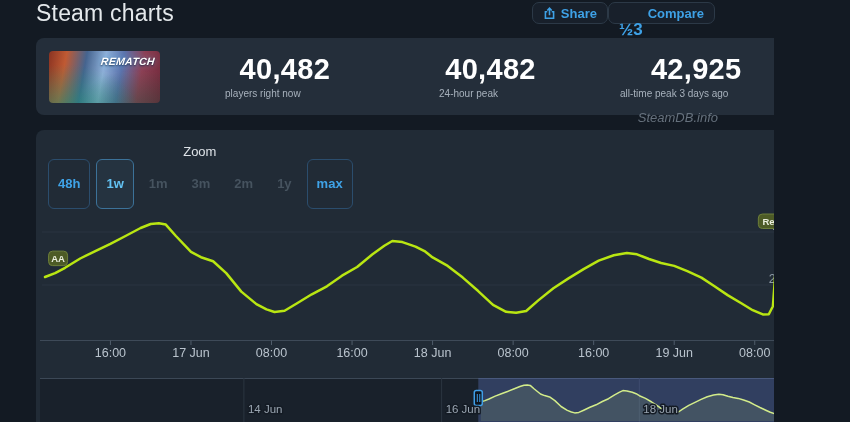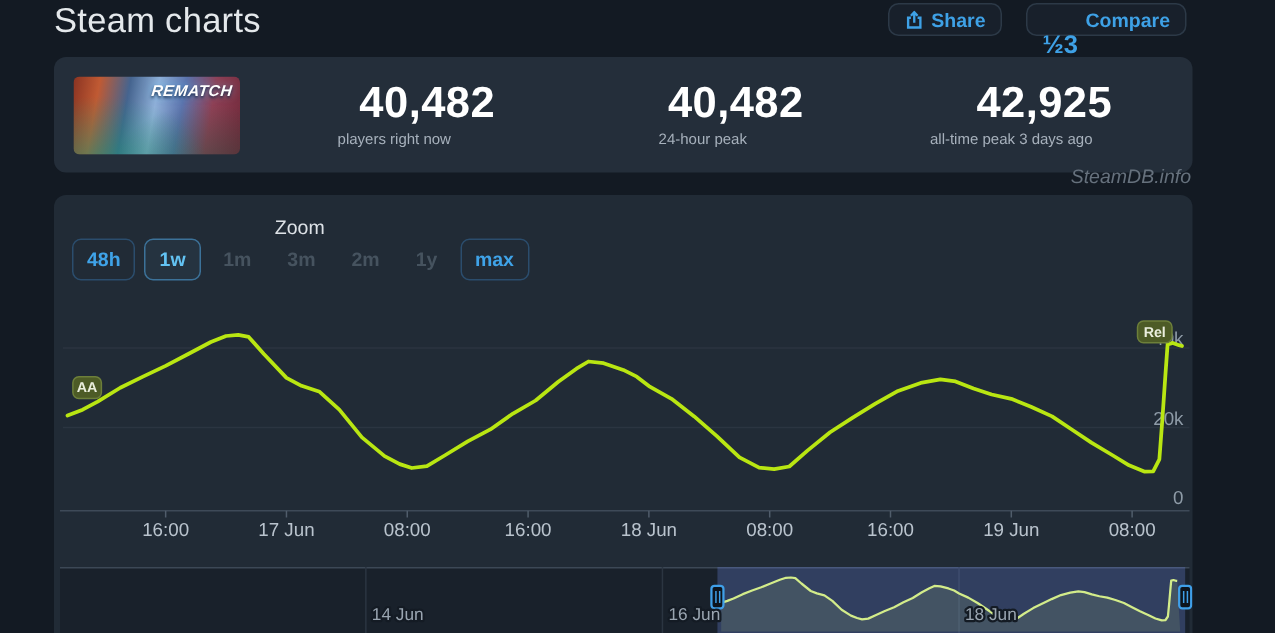--- a/index.html
+++ b/index.html
@@ -1,26 +1,26 @@
 <!DOCTYPE html>
 <html><head>
 <meta charset="utf-8">
 <style>
   * { margin:0; padding:0; box-sizing:border-box; }
   html,body { background:#131a23; }
   #app {
-    position:relative; width:850px; height:422px; overflow:hidden;
+    position:relative; width:774px; height:422px; overflow:hidden;
     background:#131a23; font-family:"Liberation Sans", sans-serif;
   }
   
   .page-title {
     position:absolute; left:36px; top:0px;
     font-size:23px; font-weight:400; color:#e4e8eb; letter-spacing:.2px;
   }
-  .hdr-buttons { position:absolute; top:2px; right:59px; display:flex; gap:16px; }
+  .hdr-buttons { position:absolute; top:2px; right:59px; display:flex; gap:0; }
   .hbtn {
     display:flex; align-items:center; gap:5px; height:22px; padding:0 10px;
     background:#18202b; border:1px solid #2c3947; border-radius:7px;
     color:#3ea1e6; font-family:"Liberation Sans", sans-serif;
     font-size:13px; font-weight:700; cursor:pointer;
   }
   .hbtn svg { display:block; }
   .cmp-ico { font-size:17px; font-weight:700; line-height:1;margin-top:32px; }
   
   .stats-panel {
@@ -52,21 +52,21 @@
   
   .chart-panel {
     position:absolute; left:36px; top:130px; width:759px; height:292px;
     background:#212b36; border-radius:8px 8px 0 0;
   }
   .zoom-row { position:absolute; left:12px; top:14px; display:flex; align-items:center;flex-direction:column; }
   .zoom-label { font-size:13px; color:#dde2e7; margin-right:7px; }
   .zopt {
     background:none; border:1px solid transparent; border-radius:6px;
     font-family:"Liberation Sans", sans-serif; font-size:13px; font-weight:700;
-    padding:5px 9px; margin-right:6px; cursor:pointer; line-height:1.2;
+    padding:16px 9px; margin-right:6px; cursor:pointer; line-height:1.2;
   }
   .zopt.active   { color:#3fa3e8; border-color:#2b4d6d; }
   .zopt.selected { color:#63c3f3; border-color:#3c7299; background:rgba(99,180,240,.06); }
   .zopt.disabled { color:#46535f; padding:3px 8px; }
   #chart-svg { position:absolute; left:0; top:50px; display:block; }
   .ylab  { font-size:12.5px; fill:#8e9ba7; font-family:"Liberation Sans", sans-serif; }
   .xlab  { font-size:12.5px; fill:#b9c3cd; font-family:"Liberation Sans", sans-serif; }
   .flagtxt { font-size:9.5px; font-weight:700; fill:#eaeedd; font-family:"Liberation Sans", sans-serif; }
   .navlab {
     font-size:11.5px; fill:#9aa5b1; font-family:"Liberation Sans", sans-serif;

